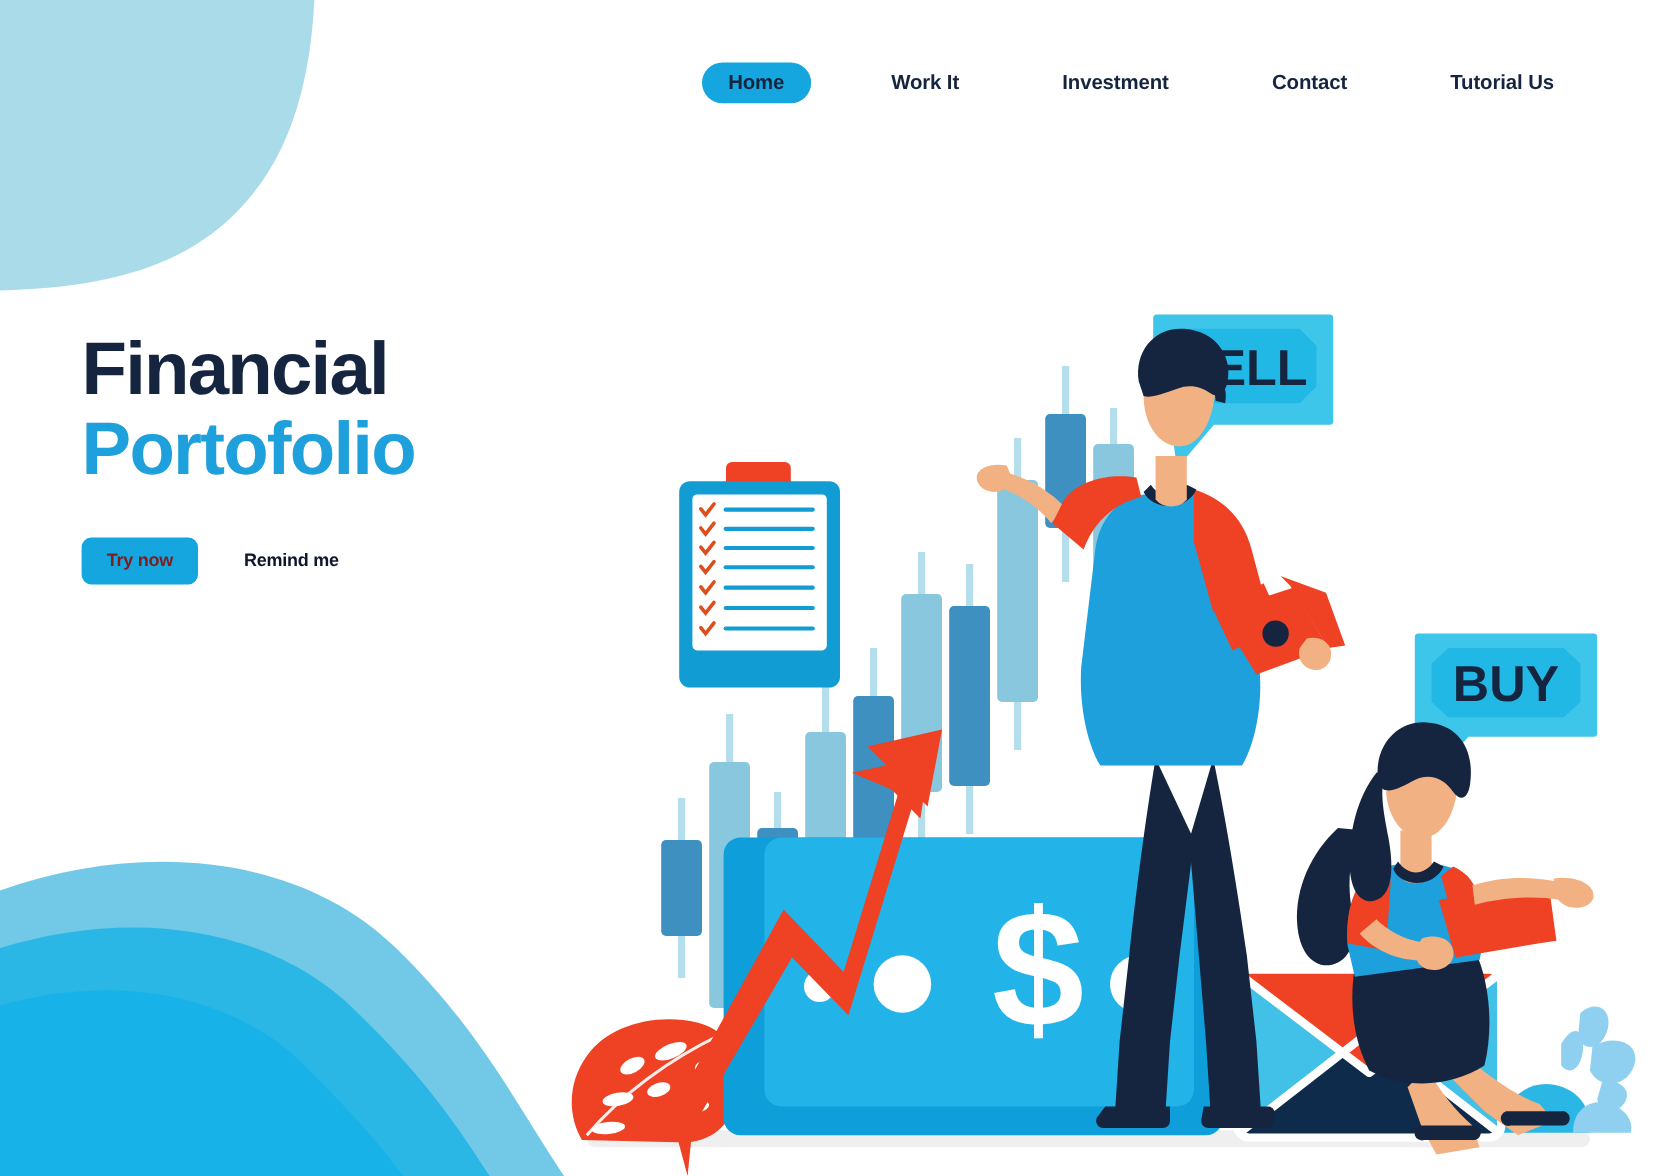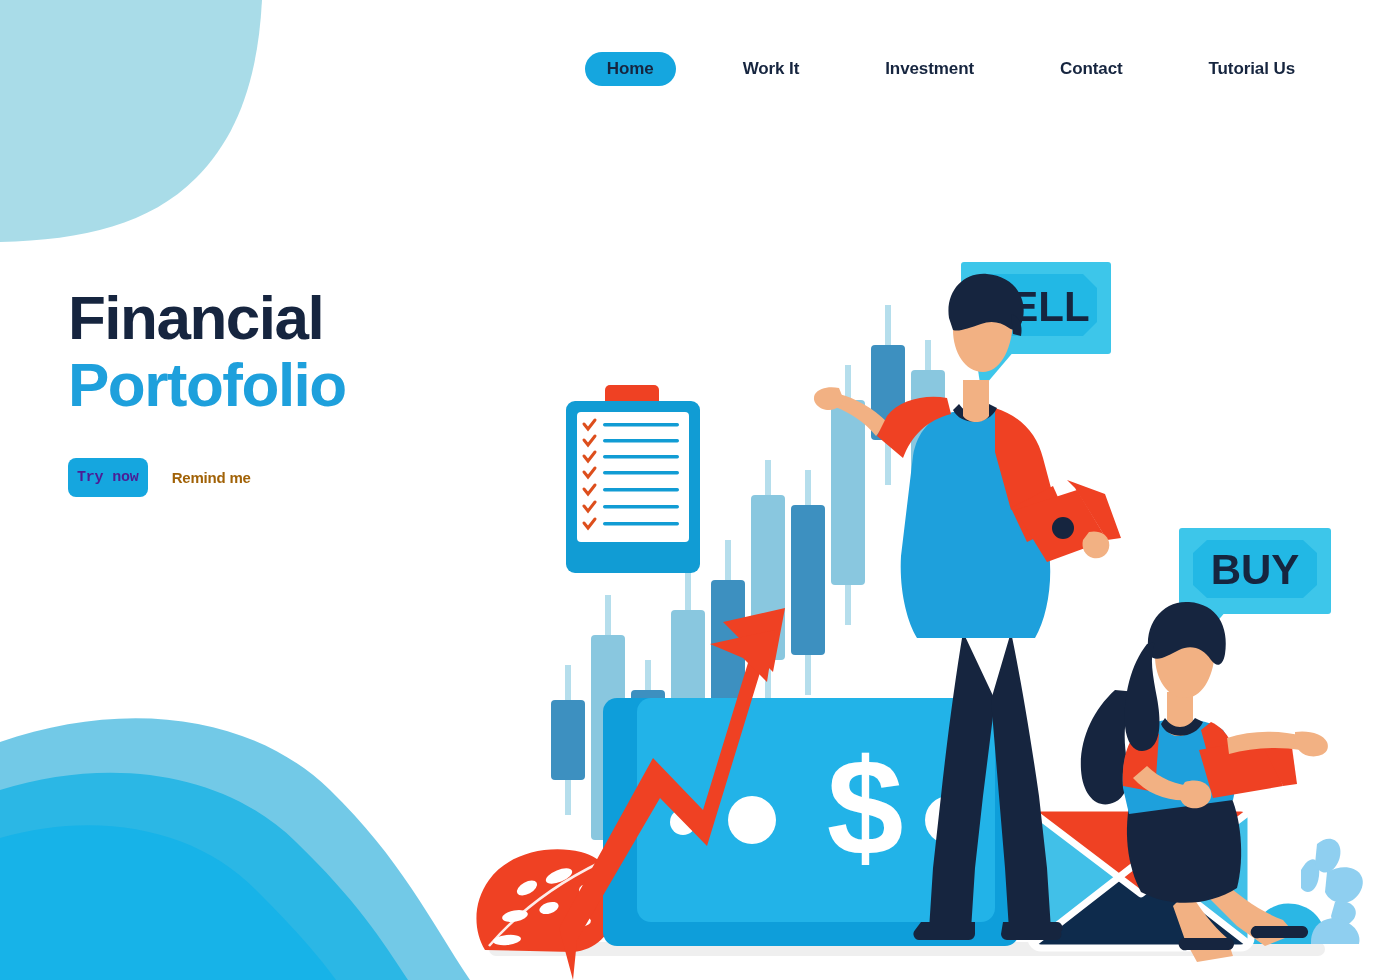--- a/index.html
+++ b/index.html
@@ -29,37 +29,37 @@
     padding:0 0;margin:0 43px;
     cursor:pointer;white-space:nowrap;
   }
   .nav-item.active{
     background:#15A6DF;color:#16253f;
     border-radius:999px;
     padding:7px 22px;margin:0 24px 0 0;
   }
 
   
-  .hero{position:absolute;left:68px;top:288px;z-index:30;}
+  .hero{position:absolute;left:68px;top:278px;z-index:30;}
   .hero h1{
     margin:0;font-size:62px;line-height:0.98;font-weight:bold;
     letter-spacing:-1.5px;
   }
   .hero .l1{color:#16253f;display:block;}
   .hero .l2{color:#1EA0DC;display:block;margin-top:6px;}
   .cta-row{display:flex;align-items:center;margin-top:42px;}
   .btn-primary{
-    background:#15A6DF;color:#4c1d95;border:none;
-    font-family:Liberation Mono, monospace;
+    background:#15A6DF;color:#7f1d1d;border:none;
+    font-family:Liberation Sans, sans-serif;
     font-size:15px;font-weight:bold;
-    padding:11px 9px;border-radius:8px;cursor:pointer;
+    padding:11px 21px;border-radius:8px;cursor:pointer;
     letter-spacing:-0.2px;
   }
   .btn-link{
-    margin-left:24px;color:#a16207;font-size:15px;font-weight:bold;
+    margin-left:38px;color:#0f172a;font-size:15px;font-weight:bold;
     cursor:pointer;letter-spacing:-0.2px;
   }
 
   
   .illo{position:absolute;left:455px;top:240px;width:930px;height:740px;z-index:20;}
   .illo svg{display:block;}
   .bubble-txt{
     font-family:"Liberation Sans", sans-serif;
     font-weight:bold;fill:#16253f;
   }

